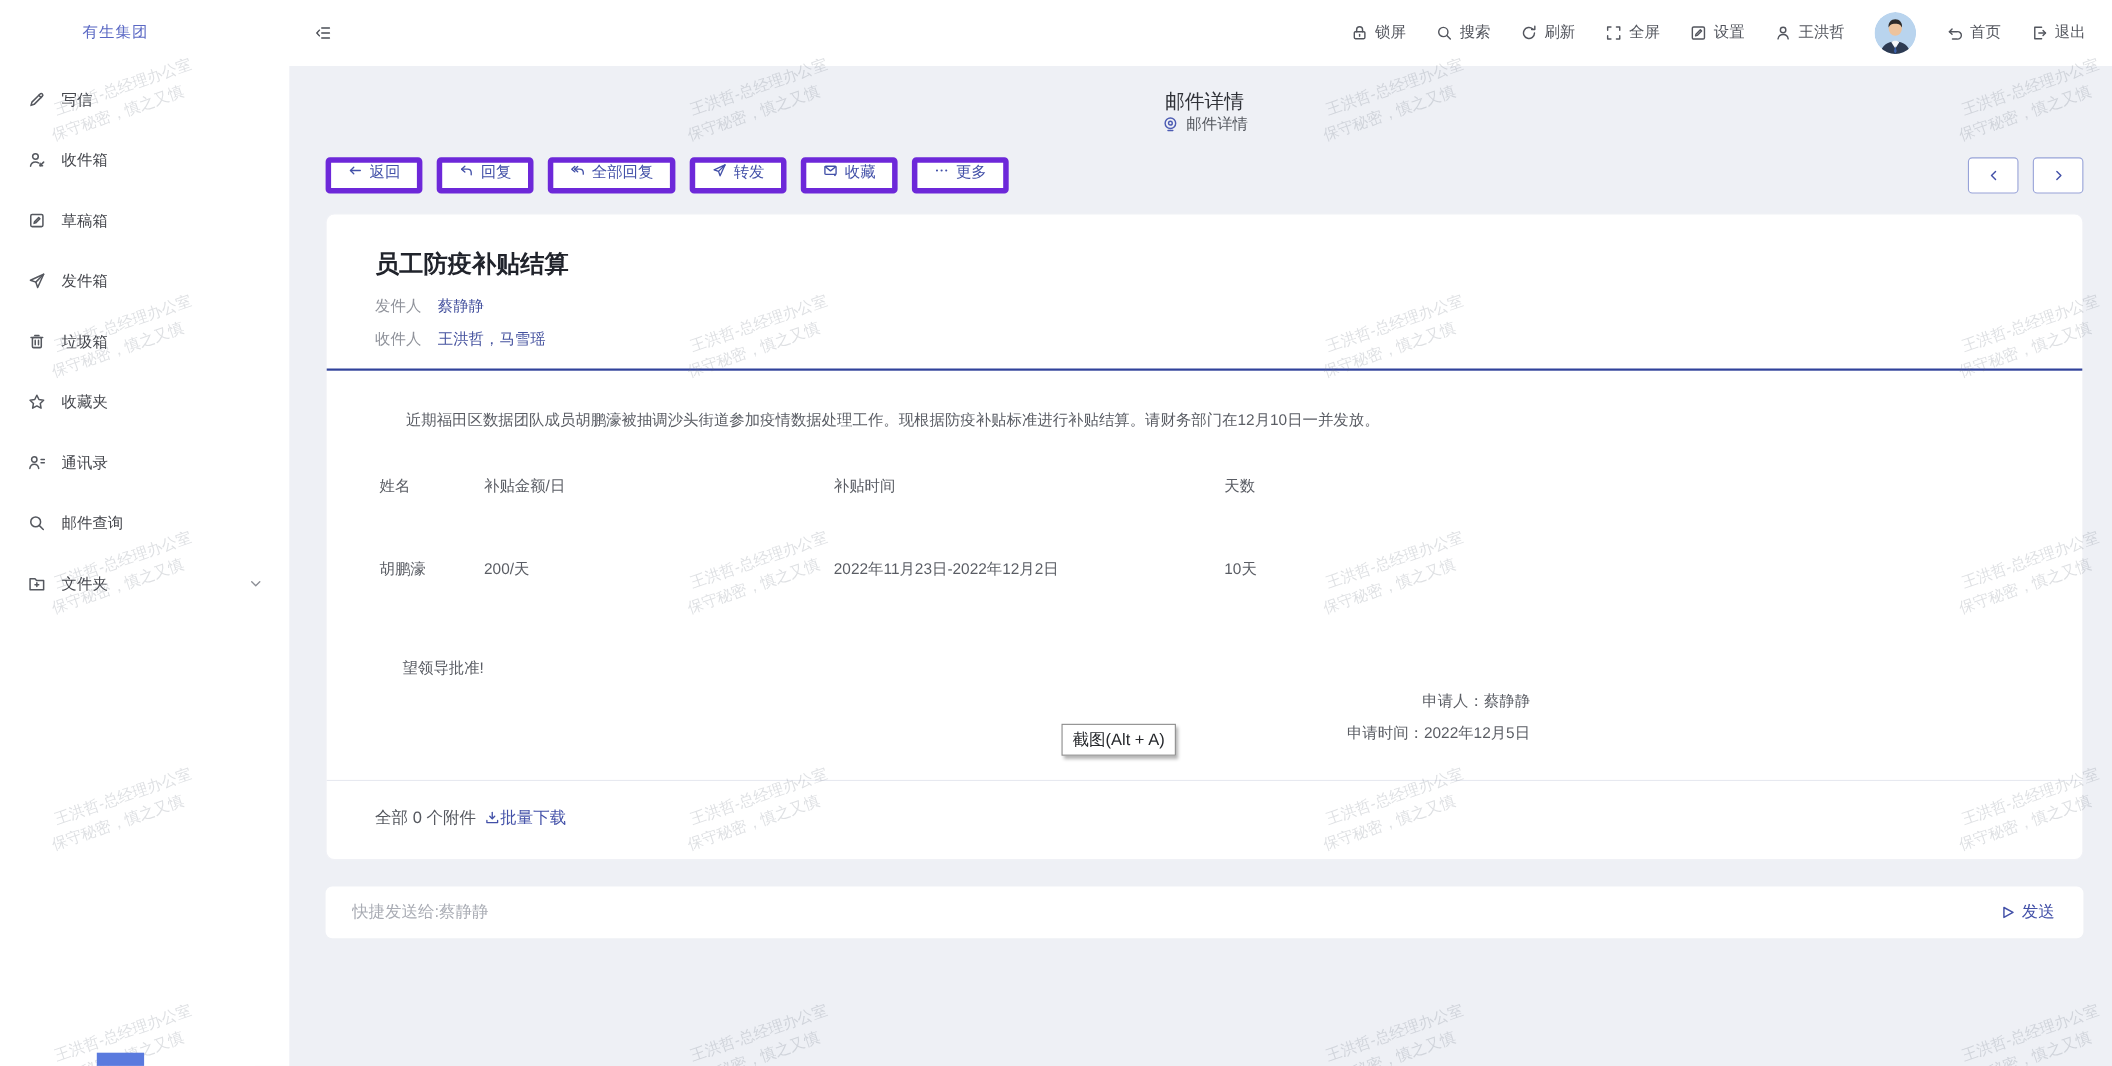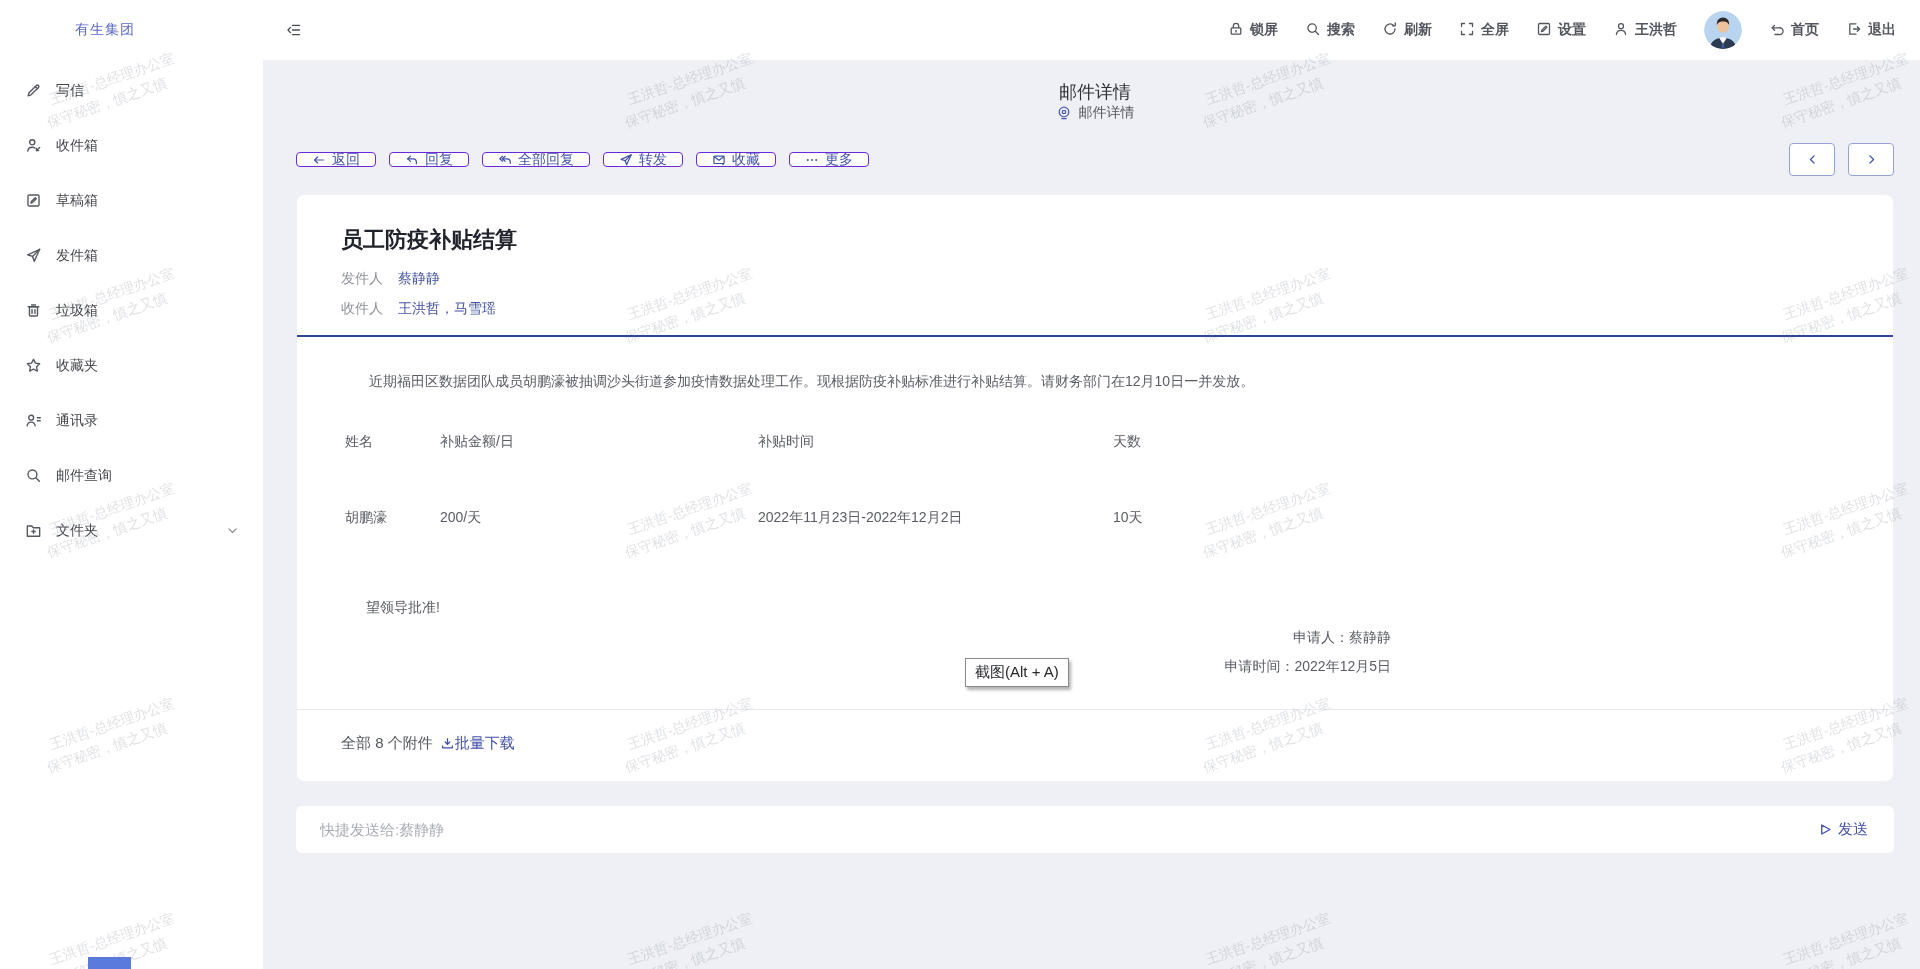--- a/index.html
+++ b/index.html
@@ -5,22 +5,22 @@
   * { margin:0; padding:0; box-sizing:border-box; }
   html,body { width:1920px; height:969px; overflow:hidden;
     font-family:"Liberation Sans","DejaVu Sans",sans-serif; background:#eef0f5; }
 
   
   .topbar { height:60px; background:#fff; display:flex; align-items:center; position:relative; z-index:10; }
   .logo { width:263px; padding-left:75px; font-size:14px; color:#5a68c4; letter-spacing:1px; font-weight:500; }
   .collapse-btn { margin-left:23px; color:#4a4d55; cursor:pointer; display:flex; align-items:center; }
   .topbar .spacer { flex:1; }
   .toolbar { display:flex; align-items:center; gap:27px; padding-right:24px; }
-  .tb-item { display:flex; gap:6px; font-size:14px; color:#53565e;
-    background:none; border:none; cursor:pointer; font-family:inherit;font-weight:bold; }
+  .tb-item { display:flex; align-items:center; gap:6px; font-size:14px; color:#53565e;
+    background:none; border:none; cursor:pointer; font-family:inherit; }
   .tb-item .icon { color:#53565e; }
   .avatar-wrap { width:38px; height:38px; border-radius:50%; overflow:hidden; cursor:pointer; flex:0 0 auto; }
 
   .icon { width:16px; height:16px; display:inline-block; }
   .icon svg { width:100%; height:100%; display:block; }
 
   
   .shell { display:flex; height:909px; }
   .sidebar { width:263px; background:#fff; padding-top:3px; }
   .side-item { height:55px; display:flex; align-items:center; padding:0 25px; gap:14px;
@@ -29,22 +29,22 @@
   .side-item .chev { position:absolute; right:24px; color:#8a8d94; width:13px; height:13px; }
 
   .content { flex:1; padding:20px 26px 0 33px; }
   .content-head { display:flex; align-items:center; justify-content:space-between;flex-direction:column; }
   .page-title { font-size:18px; font-weight:400; color:#303238; }
   .crumb { display:flex; align-items:center; gap:7px; font-size:14px; color:#55585f; }
   .crumb .icon { color:#4d5cb3; }
 
   .actions-row { margin-top:21px; display:flex; justify-content:space-between; align-items:center; }
   .actions { display:flex; gap:13px; }
-  .act-btn { height:15px; padding:0 15px; display:flex; align-items:center; gap:6px;
-    background:#fff; border:1px solid #6d28d9; border-radius:4px; color:#4250a8;
+  .act-btn { height:33px; padding:0 15px; display:flex; align-items:flex-start; gap:6px;
+    background:#fff; border:5px solid #6d28d9; border-radius:4px; color:#4250a8;
     font-size:14px; cursor:pointer; font-family:inherit; }
   .act-btn .icon { width:14px; height:14px; color:#4250a8; }
   .pager { display:flex; gap:13px; }
   .pg-btn { width:46px; height:33px; background:#fff; border:1px solid #97a2d8; border-radius:4px;
     color:#4250a8; display:flex; align-items:center; justify-content:center; cursor:pointer; }
   .pg-btn .icon { width:13px; height:13px; }
 
   
   .mail-card { margin-top:18px; background:#fff; border:1px solid #f0f1f6; border-radius:8px; }
   .mail-head { padding:30px 44px 0; }
@@ -404,21 +404,21 @@
             <span>10天</span>
           </div>
         </div>
         <p class="closing">望领导批准!</p>
         <div class="applicant">
           <div><span>申请人：</span><span>蔡静静</span></div>
           <div><span>申请时间：</span><span>2022年12月5日</span></div>
         </div>
       </div>
       <div class="attach-bar">
-        <span>全部 8 个附件</span>
+        <span>全部 0 个附件</span>
         <a class="download-link">
           <span class="icon">
               <svg viewBox="0 0 16 16" fill="none" stroke="currentColor" stroke-width="1.3" stroke-linecap="round" stroke-linejoin="round">
                 <path d="M8 2.8v5.8"></path>
                 <path d="M5.6 6.4 8 8.8l2.4-2.4"></path>
                 <path d="M2.8 10.6v2h10.4v-2"></path>
               </svg>
             </span>
           <span>批量下载</span>
         </a>

